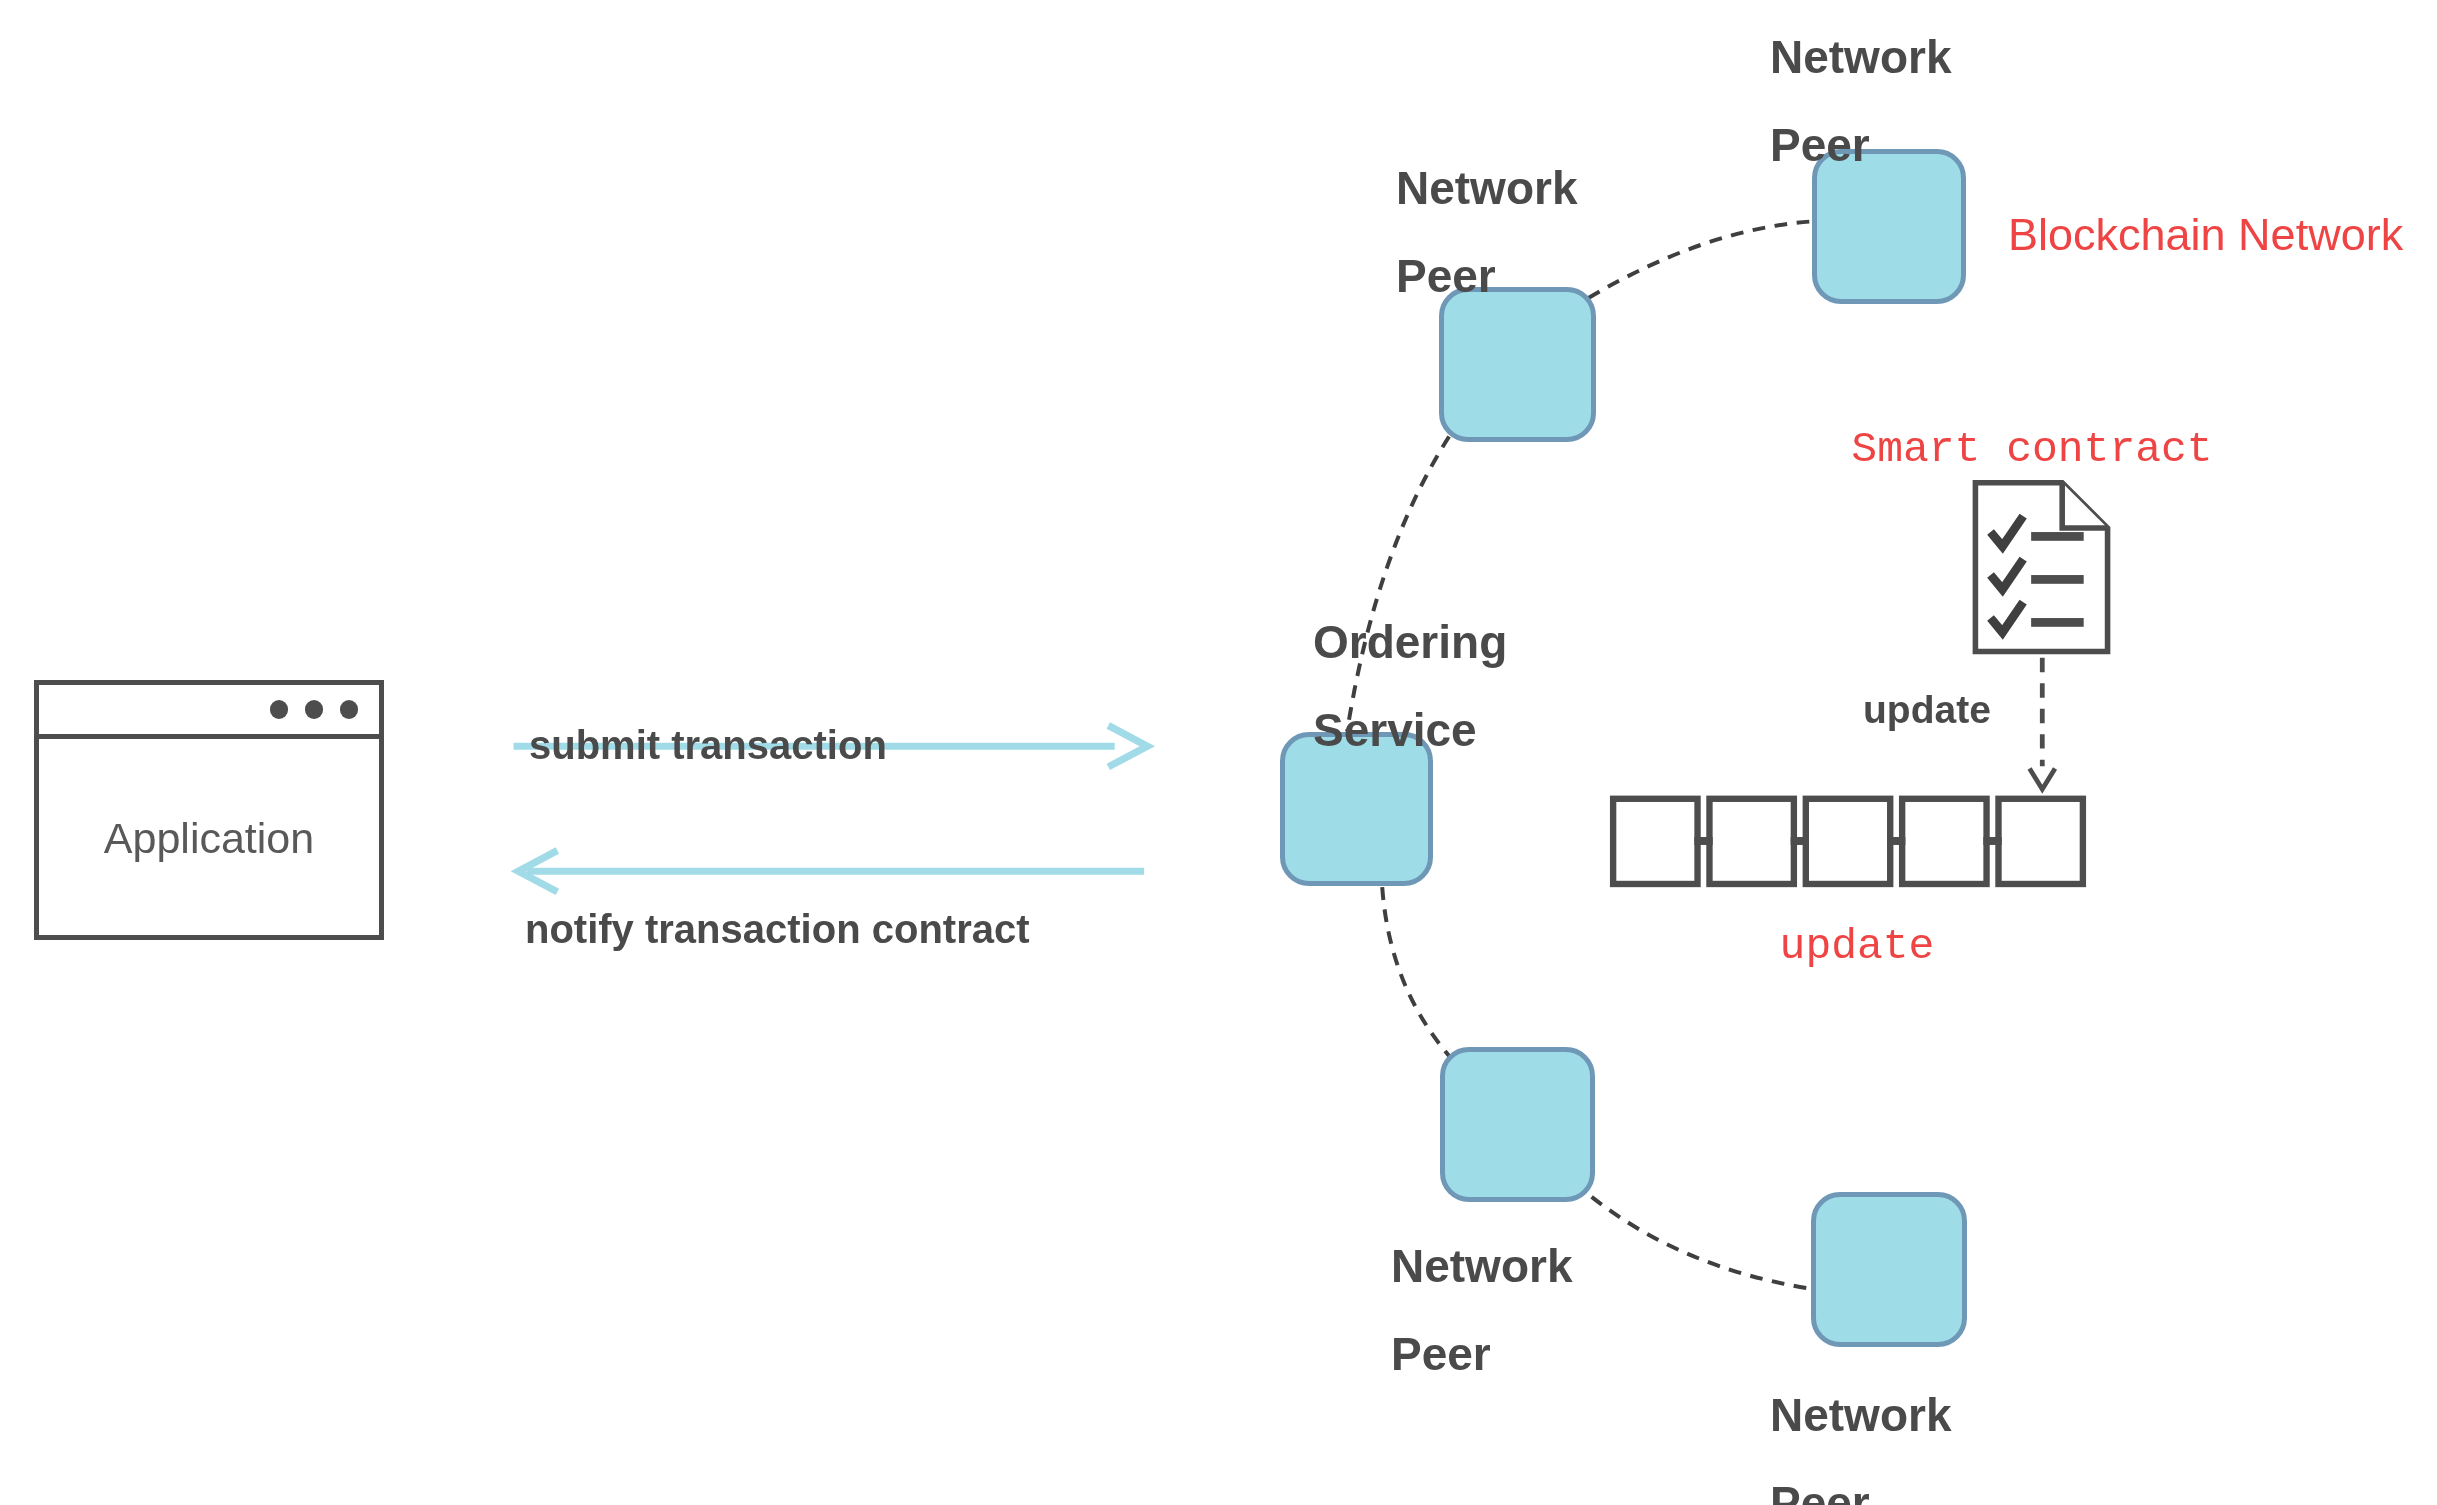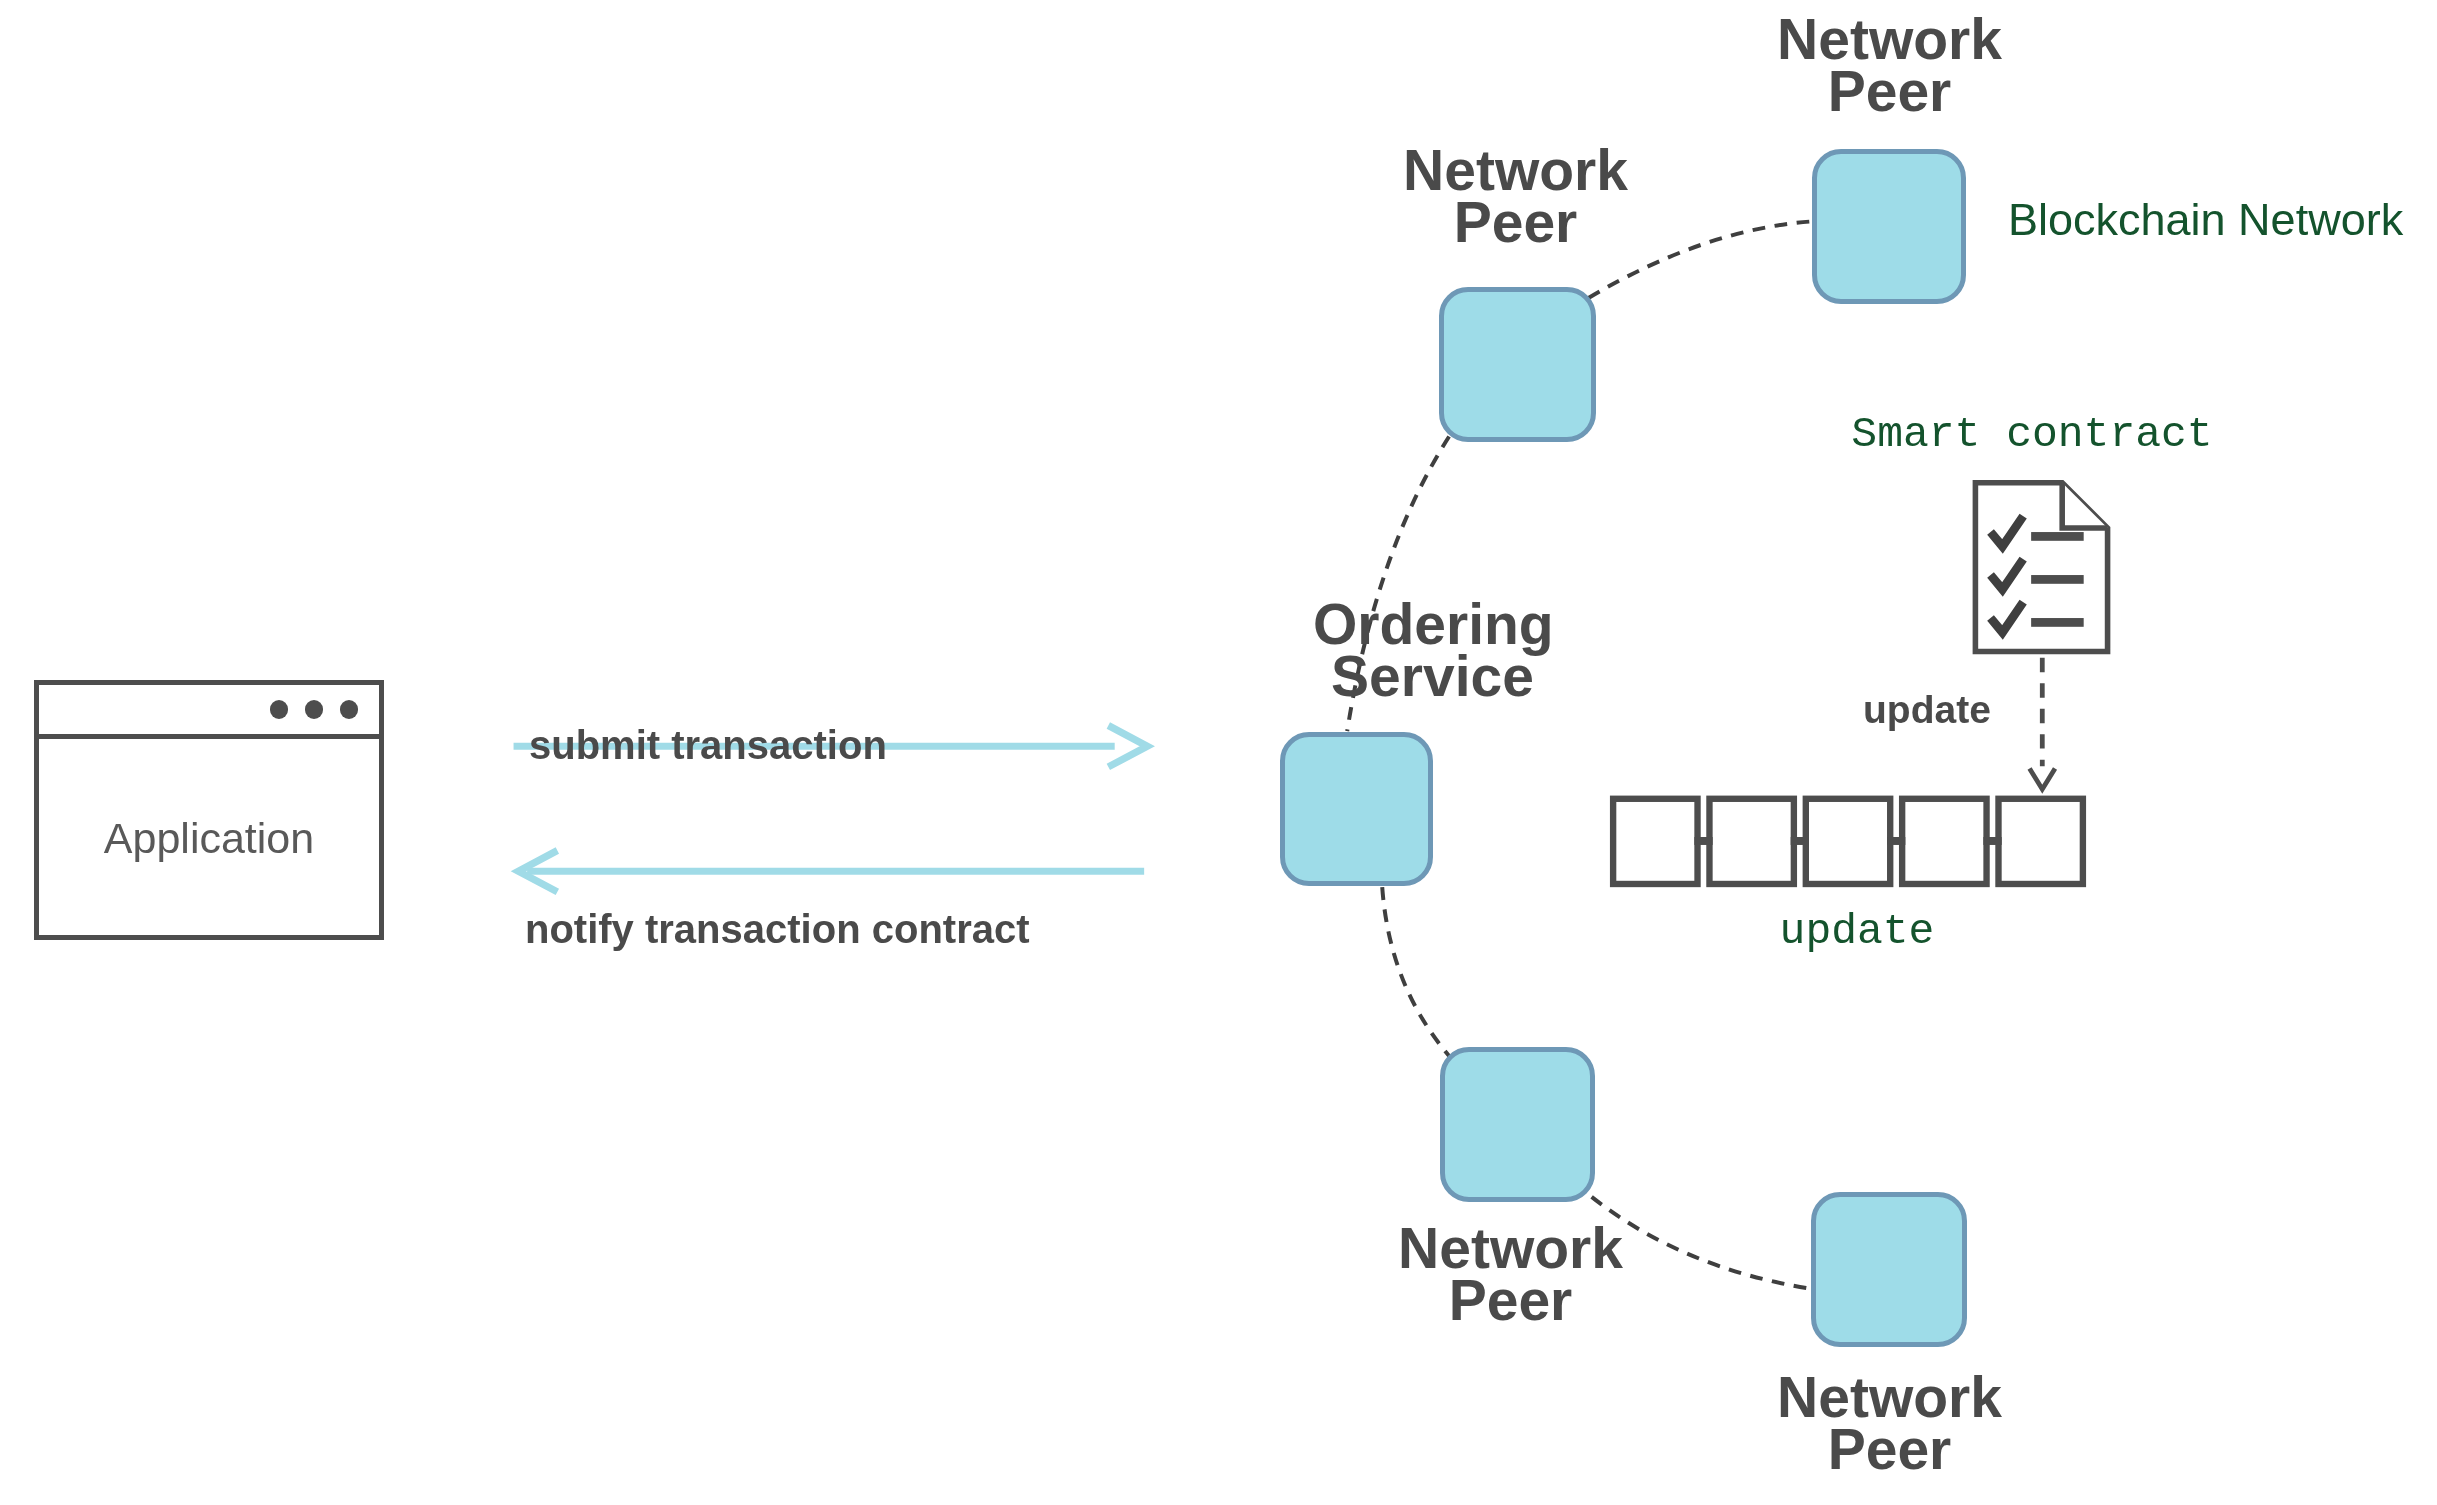--- a/index.html
+++ b/index.html
@@ -2,22 +2,22 @@
 <html style="font-size:12.7px"><head>
 <meta charset="utf-8">
 <style>
   html,body{margin:0;padding:0;background:#ffffff;}
   body{font-family:"Liberation Sans", sans-serif;}
   .canvas{position:relative;width:2438px;height:1506px;background:#ffffff;overflow:hidden;}
   svg.layer{position:absolute;left:0;top:0;width:2438px;height:1506px;}
 
   .node{position:absolute;background:#9edce8;border:5.6px solid #6e98b6;border-radius:29px;box-sizing:border-box;}
 
-  .lbl-bold{position:absolute;color:#4a4a4a;font-weight:bold;font-size:57px;line-height:52px;text-align:center;}
-  .lbl-reg{position:absolute;color:#14532d;font-weight:normal;font-size:43px;line-height:53px;white-space:nowrap;}
+  .lbl-bold{position:absolute;color:#4a4a4a;font-weight:bold;font-size:46px;line-height:88px;text-align:left;}
+  .lbl-reg{position:absolute;color:#ef4444;font-weight:normal;font-size:43px;line-height:53px;white-space:nowrap;margin-top:15px;}
   .center-x{transform:translateX(-50%);font-family:Liberation Mono, monospace;}
 
   .lbl-peer-top{left:1770px;top:12.7px;width:239px;}
   .lbl-peer-upper{left:1396px;top:144px;width:239px;}
   .lbl-ordering{left:1313px;top:598px;width:239px;}
   .lbl-peer-lower{left:1391px;top:1222px;width:239px;}
   .lbl-peer-bottom{left:1770px;top:1371px;width:239px;}
 
   .lbl-blockchain{left:2008px;top:193px;font-size:45px;}
   .lbl-smart{left:2032px;top:408px;}

